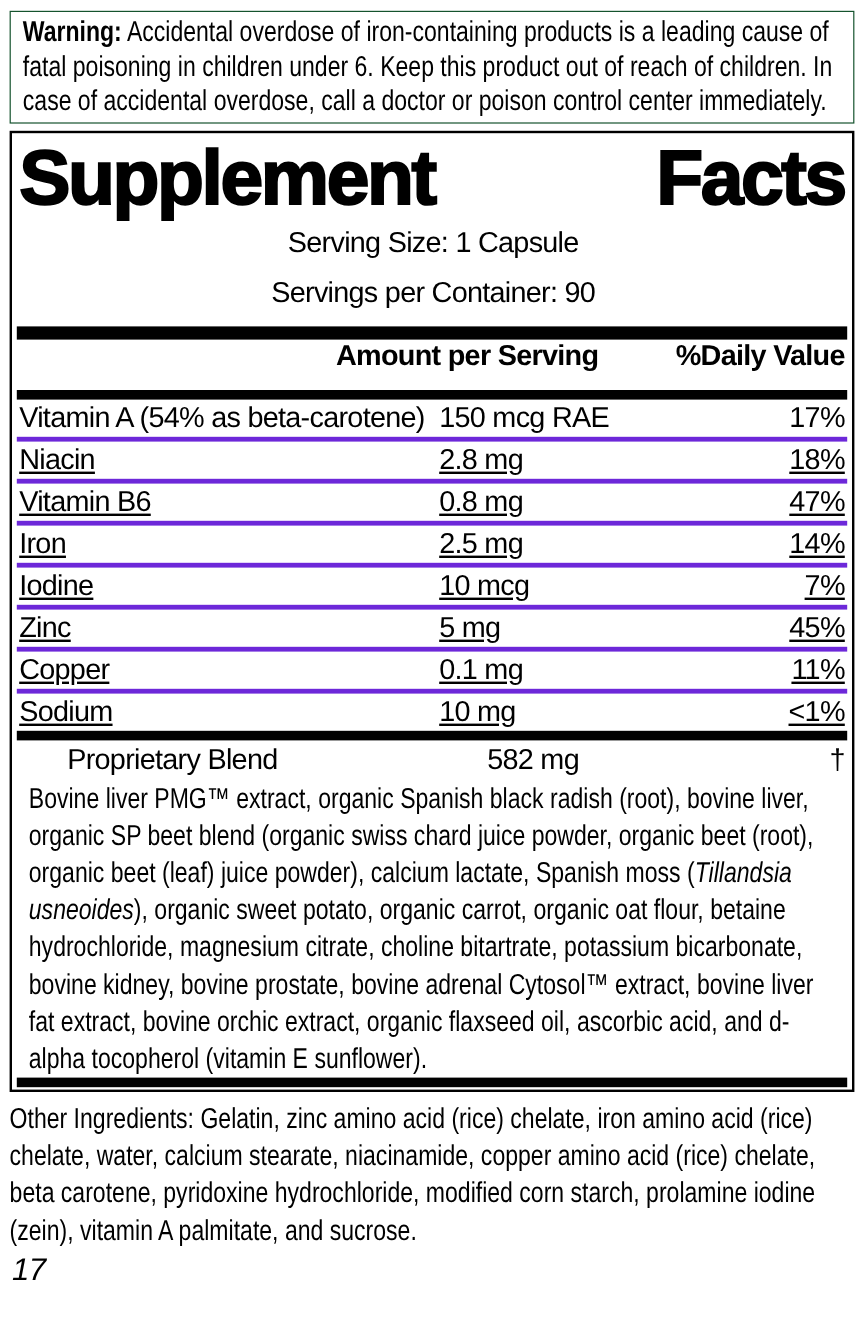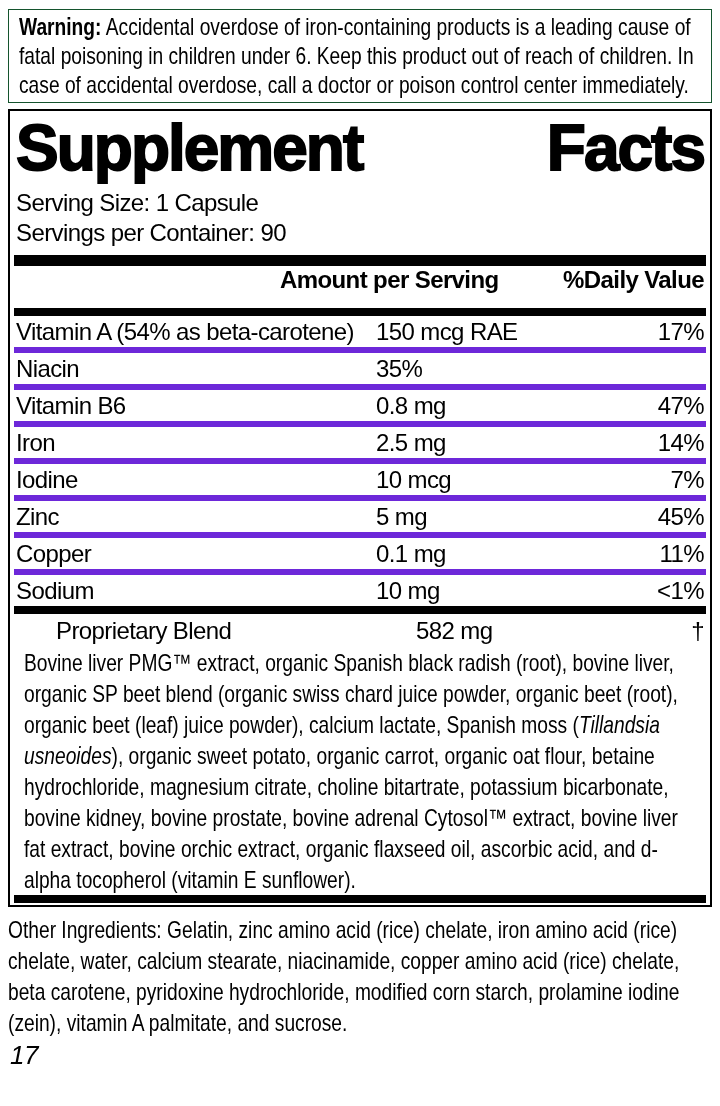--- a/index.html
+++ b/index.html
@@ -19,36 +19,36 @@
 
   
   .facts-box{border:2px solid #000;margin-top:6px;padding:0 4px 2px 4px;}
 
   .title{
     display:flex;justify-content:space-between;align-items:baseline;
     margin:2px 2px 0 2px;font-size:64px;line-height:70px;font-weight:bold;
     letter-spacing:-2px;-webkit-text-stroke:1.8px #000;
   }
 
-  .serving{margin:0;padding-left:2px;font-size:24px;line-height:30px;letter-spacing:-0.6px;}
+  .serving{margin:12px;padding-left:2px;font-size:24px;line-height:30px;letter-spacing:-0.6px;text-align:center;}
   .serving.first{margin-top:5px;}
 
   .bar{background:#000;}
   .bar.thick{height:11px;margin-top:7px;}
   .bar.med{height:8px;}
 
   .head-row{
     display:flex;height:42px;padding:0 2px;
     font-size:24px;font-weight:bold;letter-spacing:-0.6px;
   }
   .head-amount{margin-left:264px;}
   .head-dv{margin-left:auto;}
 
-  .row{display:flex;align-items:center;height:31px;padding:0 2px;font-size:24px;letter-spacing:-0.6px;gap:10px;}
-  .rows .row + .row{border-top:6px solid #6d28d9;}
+  .row{display:flex;align-items:center;height:31px;padding:0 2px;font-size:24px;letter-spacing:-0.6px;}
+  .rows .row + .row{border-top:4px solid #6d28d9;text-decoration:underline;}
   .row .name{width:350px;white-space:nowrap;}
   .row .amount{flex:1;white-space:nowrap;}
   .row .dv{white-space:nowrap;}
 
   .blend-row{height:32px;margin-top:1px;margin-left:40px;}
 
   .blend-desc{margin:0;padding-left:10px;padding-right:2px;font-size:24px;line-height:31px;}
   .blend-desc i{font-style:italic;}
 
   .footnote{margin:2px 0 0 0;padding:0 2px;height:31px;font-size:24px;line-height:31px;letter-spacing:-0.5px;}
@@ -88,21 +88,22 @@
     <div class="bar med"></div>
 
     <div class="rows">
       <div class="row">
         <span class="name">Vitamin A (54% as beta-carotene)</span>
         <span class="amount">150 mcg RAE</span>
         <span class="dv">17%</span>
       </div>
       <div class="row">
         <span class="name">Niacin</span>
-        <span class="dv">35%</span>
+        <span class="amount">2.8 mg</span>
+        <span class="dv">18%</span>
       </div>
       <div class="row">
         <span class="name">Vitamin B6</span>
         <span class="amount">0.8 mg</span>
         <span class="dv">47%</span>
       </div>
       <div class="row">
         <span class="name">Iron</span>
         <span class="amount">2.5 mg</span>
         <span class="dv">14%</span>

